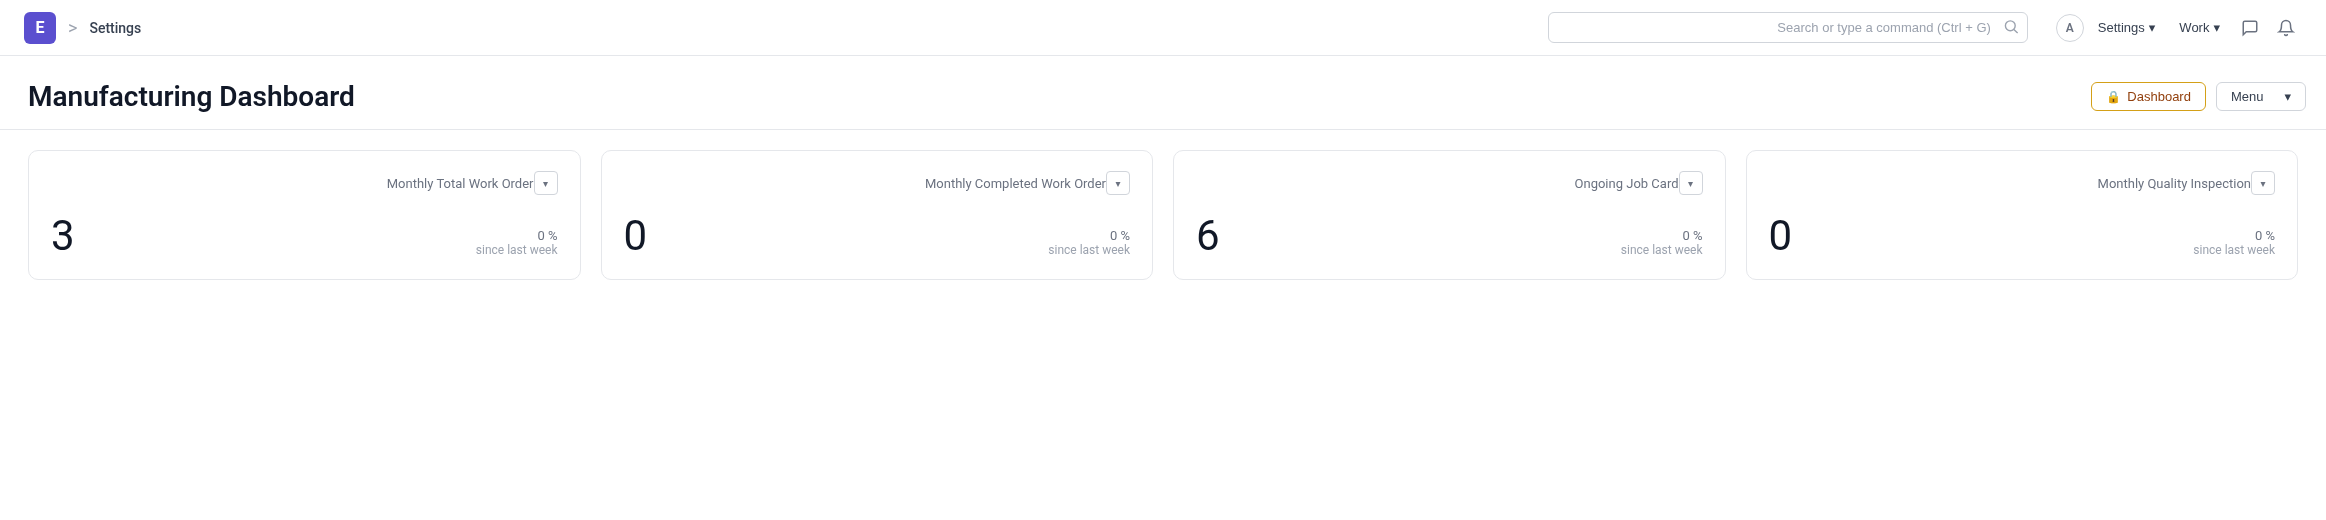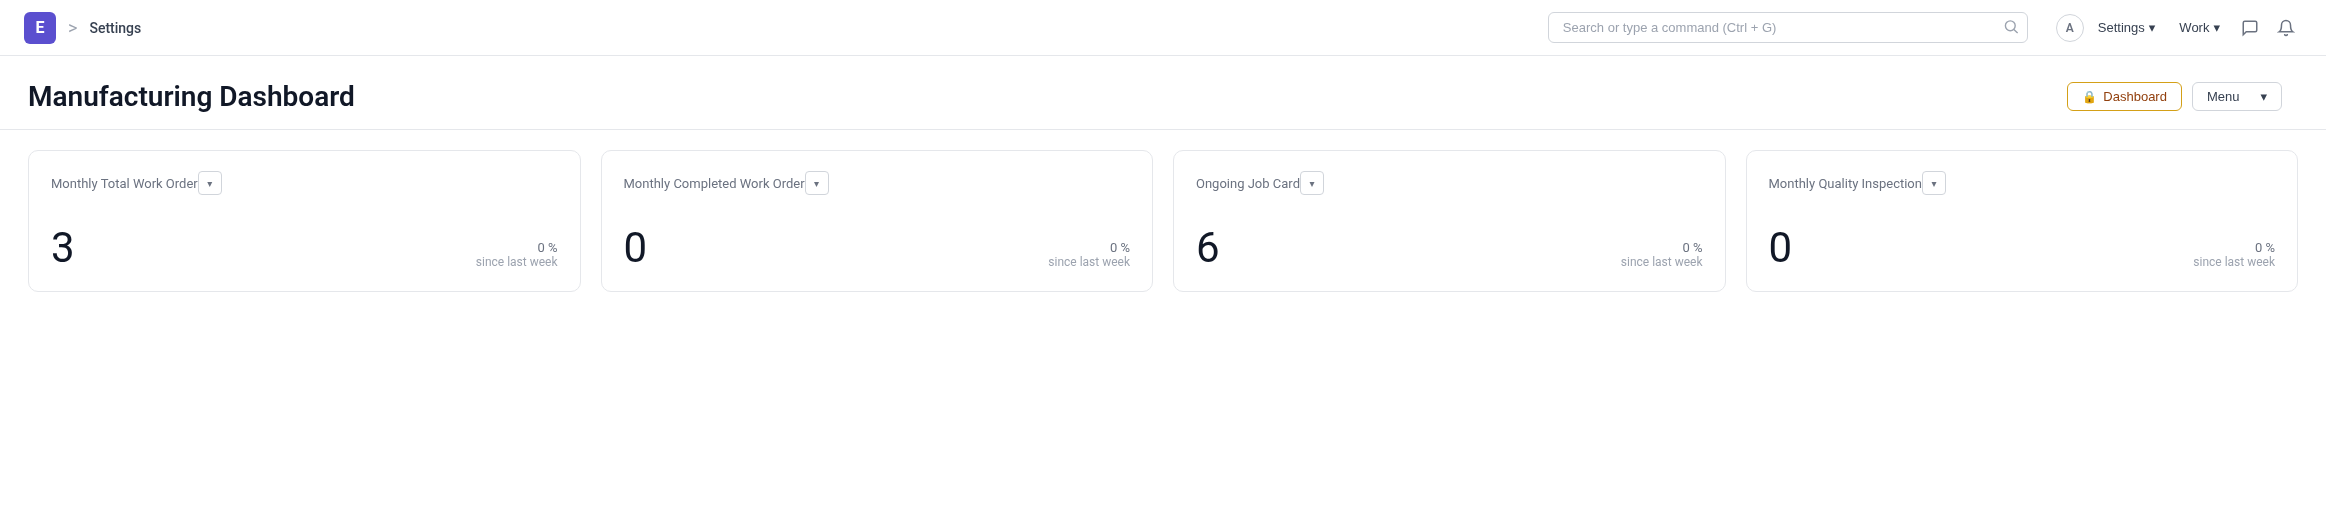--- a/index.html
+++ b/index.html
@@ -49,20 +49,21 @@
     }
     .header-search input {
       width: 100%;
       padding: 7px 36px 7px 14px;
       border: 1px solid #d1d5db;
       border-radius: 6px;
       font-size: 13px;
       color: #701a75;
       background: #fff;
       outline: none;
+      text-align: right;
     }
     .header-search input::placeholder { color: #9ca3af; }
     .search-icon-wrap {
       position: absolute;
       right: 10px;
       top: 50%;
       transform: translateY(-50%);
       color: #9ca3af;
       font-size: 14px;
     }
@@ -107,21 +108,21 @@
       border-radius: 4px;
       color: #6b7280;
       font-size: 16px;
     }
 
     
     .page-header {
       display: flex;
       align-items: center;
       justify-content: space-between;
-      padding: 24px 44px 16px 28px;
+      padding: 24px 20px 16px 28px;
     }
     .page-title {
       font-size: 28px;
       font-weight: 600;
       color: #111827;
     }
     .page-header-actions {
       display: flex;
       align-items: center;
       gap: 10px;
@@ -168,22 +169,22 @@
     }
     .stat-card {
       border: 1px solid #e5e7eb;
       border-radius: 10px;
       padding: 20px 22px 22px 22px;
       background: #fff;
     }
     .card-header {
       display: flex;
       align-items: center;
-      justify-content: flex-start;
-      margin-bottom: 32px;
+      justify-content: flex-end;
+      margin-bottom: 20px;
     }
     .card-title {
       font-size: 13px;
       color: #6b7280;
       font-weight: 400;
     }
     .card-dropdown-btn {
       width: 24px;
       height: 24px;
       border: 1px solid #d1d5db;

